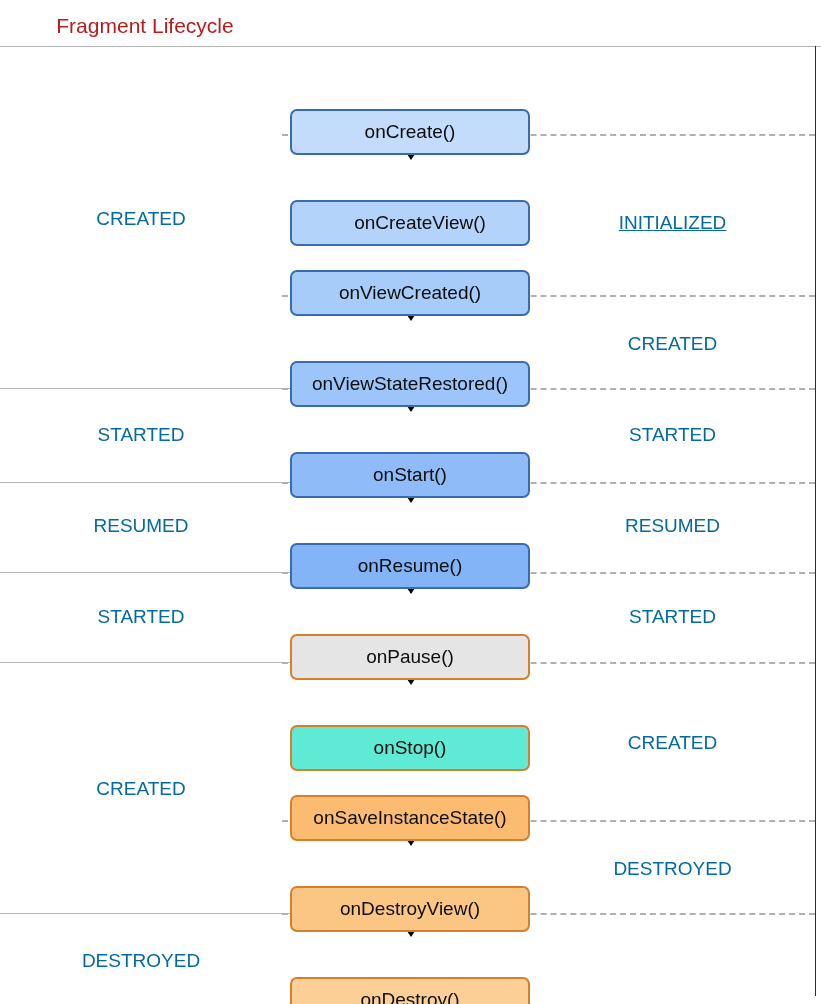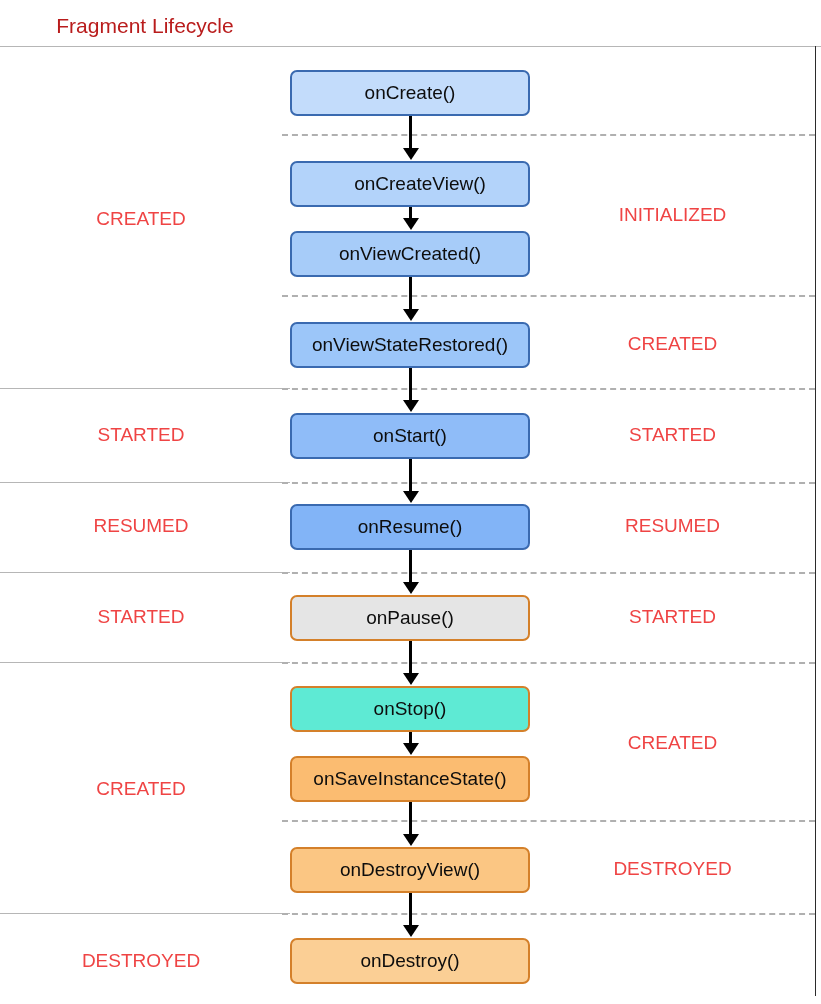--- a/index.html
+++ b/index.html
@@ -18,30 +18,30 @@
   .frame-right{position:absolute;left:815px;top:46px;width:1.4px;height:950px;background:#2b2b2b;}
 
   
   .sep{position:absolute;height:0;}
   .sep.solid{border-top:1.6px solid #b6b6b6;}
   .sep.dashed{border-top:2px dashed #b0b0b0;}
   .sep.left{left:0;width:290px;}
   .sep.right{left:282px;width:533px;}
 
   
-  .state{position:absolute;font-size:19px;color:#ef4444;text-align:center;
+  .state{position:absolute;font-size:19px;color:#0369a1;text-align:center;
          white-space:nowrap;height:22px;line-height:22px;}
   .state.left{left:0;width:282px;}
   .state.right{left:530px;width:285px;}
 
   
   .box{position:absolute;left:290px;width:240px;height:46px;
        box-sizing:border-box;border-radius:7px;
        display:flex;align-items:center;justify-content:center;
-       font-size:19px;color:#0d0d0d;white-space:nowrap;}
+       font-size:19px;color:#0d0d0d;white-space:nowrap;margin-top:39px;}
 
   
   .arrow{position:absolute;left:409px;width:3px;background:#000;}
   .arrow::after{content:"";position:absolute;left:-6.5px;bottom:-11px;
       width:0;height:0;border-left:8px solid transparent;
       border-right:8px solid transparent;border-top:12px solid #000;}
 </style>
 </head>
 <body>
 
@@ -83,21 +83,21 @@
     </div>
   <div id="states-left">
       <div class="state left" style="top: 208px;">CREATED</div>
       <div class="state left" style="top: 424px;">STARTED</div>
       <div class="state left" style="top: 515px;">RESUMED</div>
       <div class="state left" style="top: 606px;">STARTED</div>
       <div class="state left" style="top: 778px;">CREATED</div>
       <div class="state left" style="top: 950px;">DESTROYED</div>
     </div>
   <div id="states-right">
-      <div class="state right" style="top: 204px;">INITIALIZED</div>
+      <div class="state right" style="top: 212px; text-decoration: underline;">INITIALIZED</div>
       <div class="state right" style="top: 333px;">CREATED</div>
       <div class="state right" style="top: 424px;">STARTED</div>
       <div class="state right" style="top: 515px;">RESUMED</div>
       <div class="state right" style="top: 606px;">STARTED</div>
       <div class="state right" style="top: 732px;">CREATED</div>
       <div class="state right" style="top: 858px;">DESTROYED</div>
     </div>
   <div id="boxes">
       <div class="box" style="top: 70px; background: rgb(195, 220, 251); border: 2px solid rgb(58, 106, 176);">onCreate()</div>
       <div class="box" style="top: 161px; background: rgb(179, 211, 250); border: 2px solid rgb(58, 106, 176); padding-left: 20px;">onCreateView()</div>

